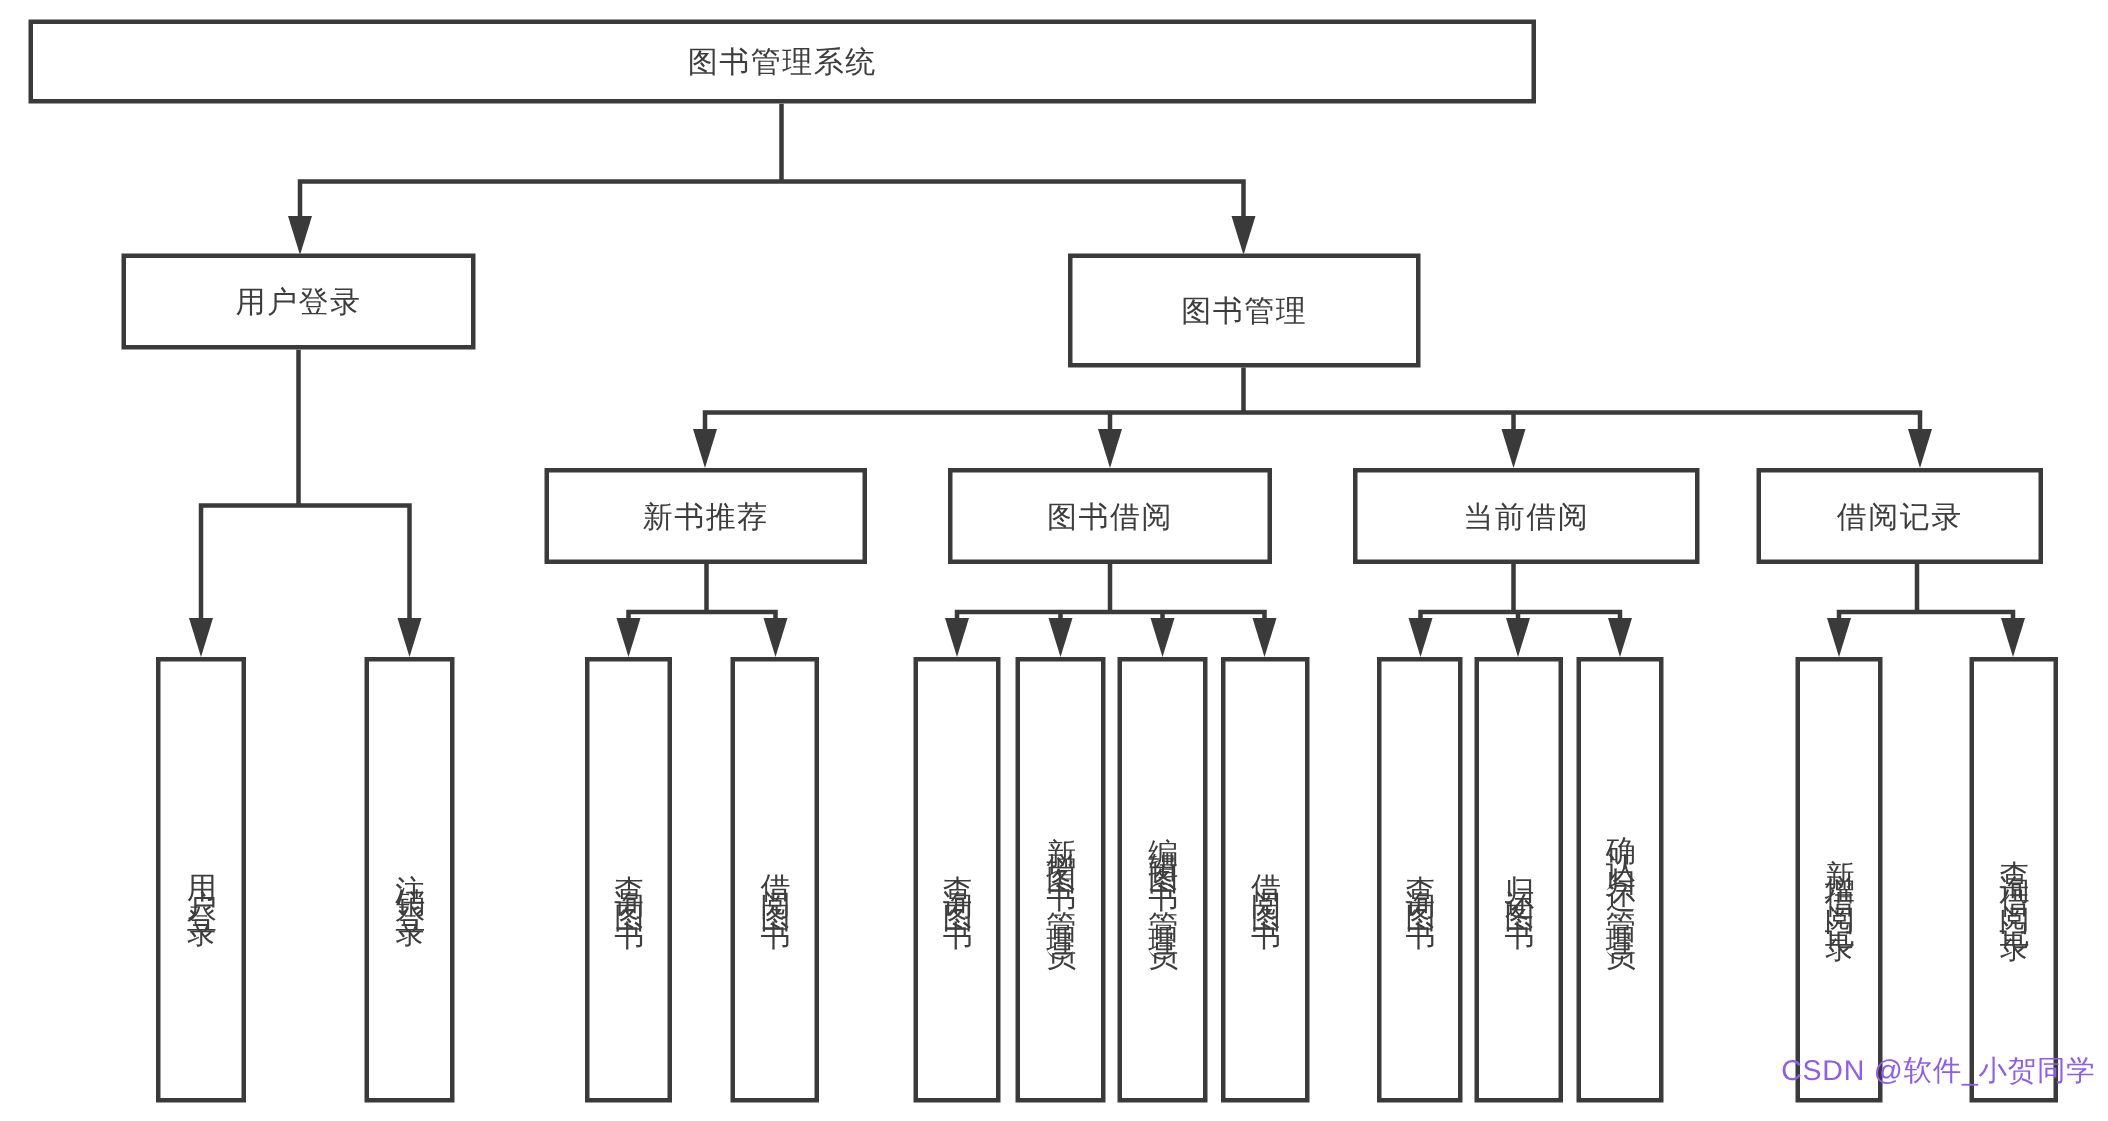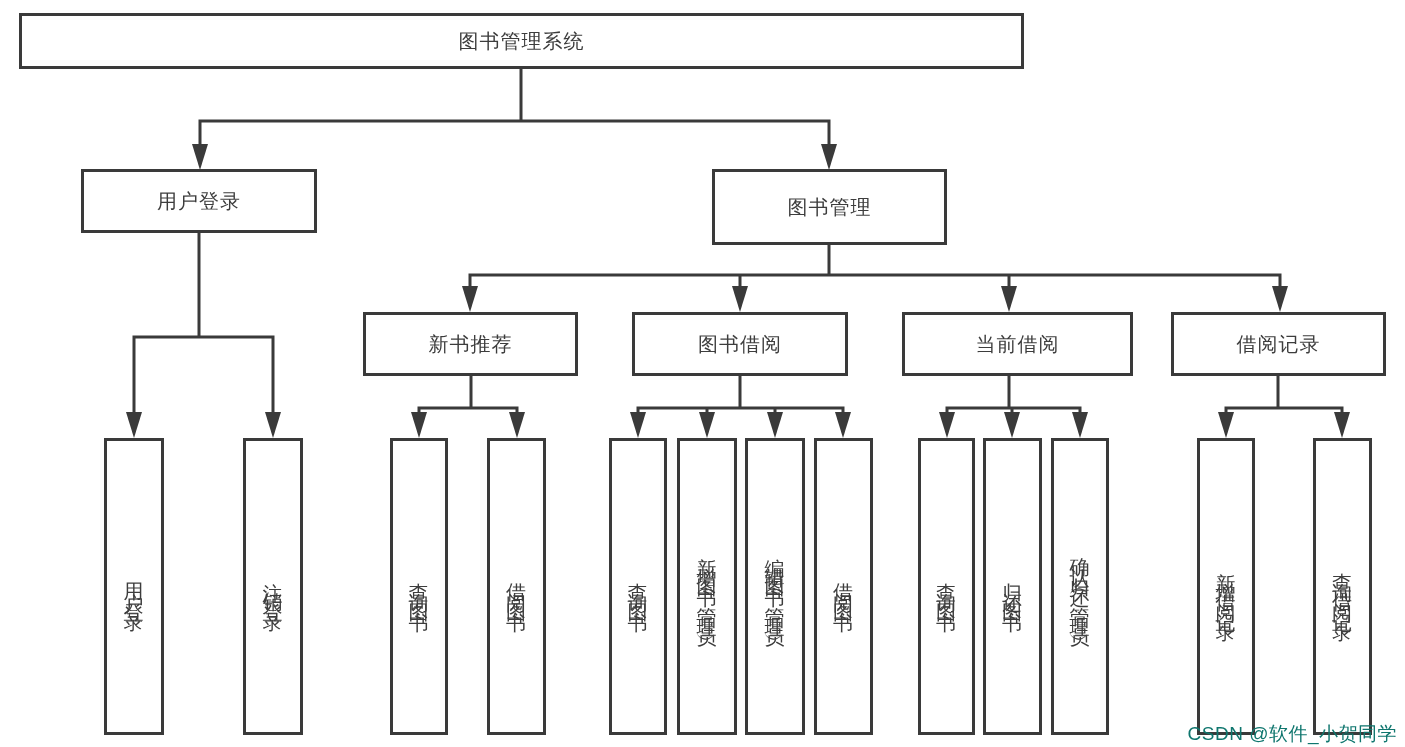--- a/index.html
+++ b/index.html
@@ -51,23 +51,23 @@
     writing-mode: vertical-rl;
     text-orientation: mixed;
     font-size: 20px;
     line-height: 1;
     letter-spacing: 10px;
     white-space: nowrap;
   }
   .watermark {
     position: absolute;
     right: 8px;
-    bottom: 0;
+    bottom: 20px;
     font-size: 19px;
-    color: #0f766e;
+    color: #8b5cf6;
     letter-spacing: 0.5px;
     white-space: nowrap;
   }
 </style>
 </head>
 <body>
 
 <div class="canvas">
 
   <svg class="connector-layer" viewBox="0 0 1405 747" xmlns="http://www.w3.org/2000/svg">
@@ -133,21 +133,21 @@
 
   <div class="node" style="left:632px; top:312px; width:216px; height:64px">
     <span class="h-label">图书借阅</span>
   </div>
   <div class="node" style="left:363px; top:312px; width:215px; height:64px">
     <span class="h-label">新书推荐</span>
   </div>
   <div class="node" style="left:902px; top:312px; width:231px; height:64px">
     <span class="h-label">当前借阅</span>
   </div>
-  <div class="node" style="left:1171px; top:312px; width:215px; height:64px">
+  <div class="node" style="left:1171px; top:312px; width:191px; height:64px">
     <span class="h-label">借阅记录</span>
   </div>
 
   <div class="node leaf" style="left:104px; top:438px; width:60px; height:297px">
     <span class="v-label">用户登录</span>
   </div>
   <div class="node leaf" style="left:243px; top:438px; width:60px; height:297px">
     <span class="v-label">注销登录</span>
   </div>
 

